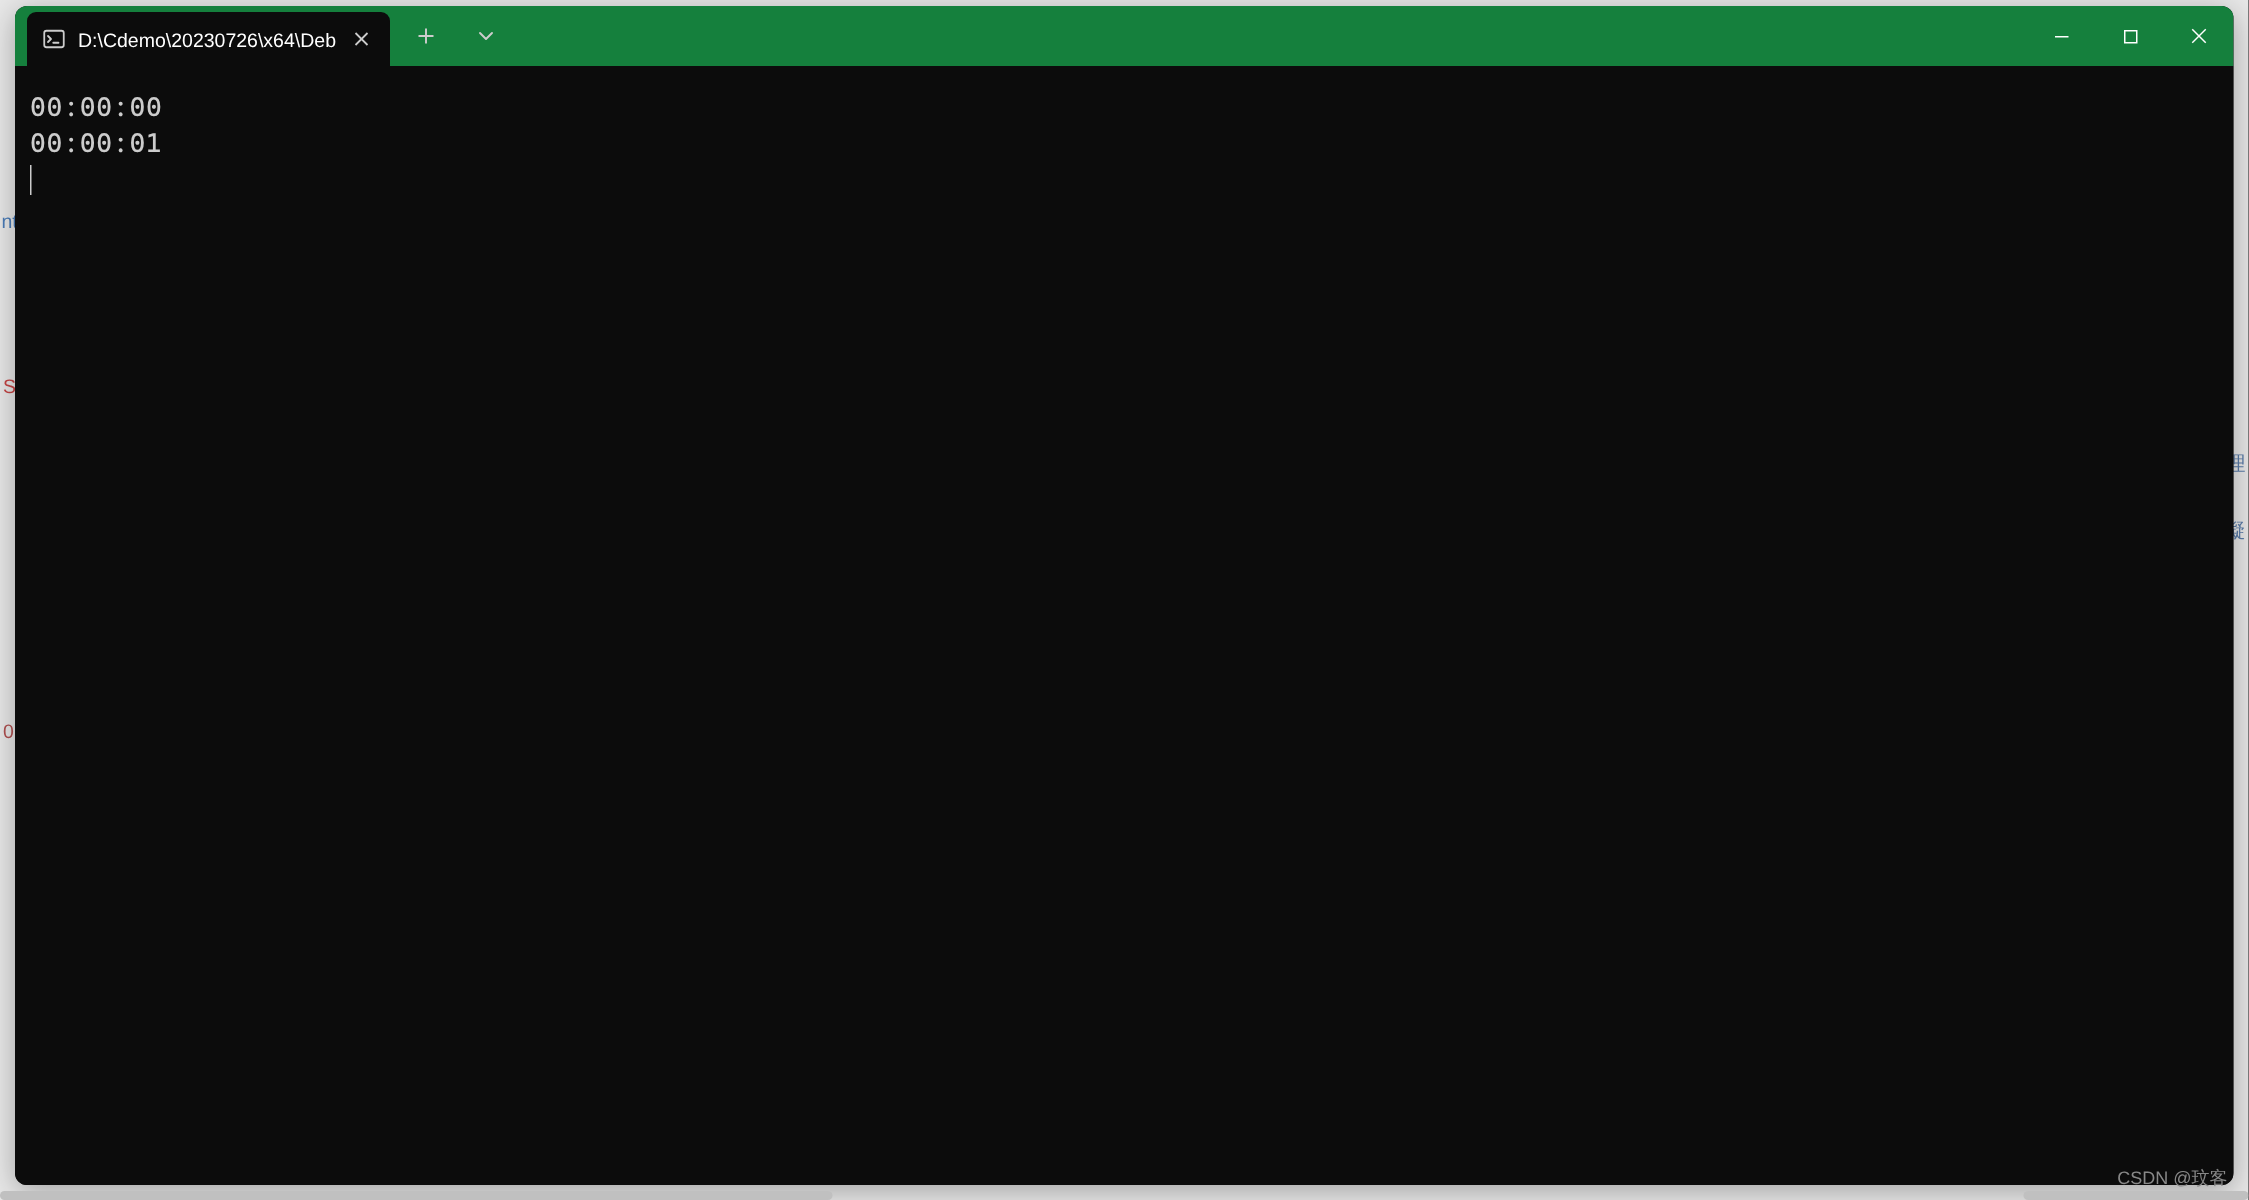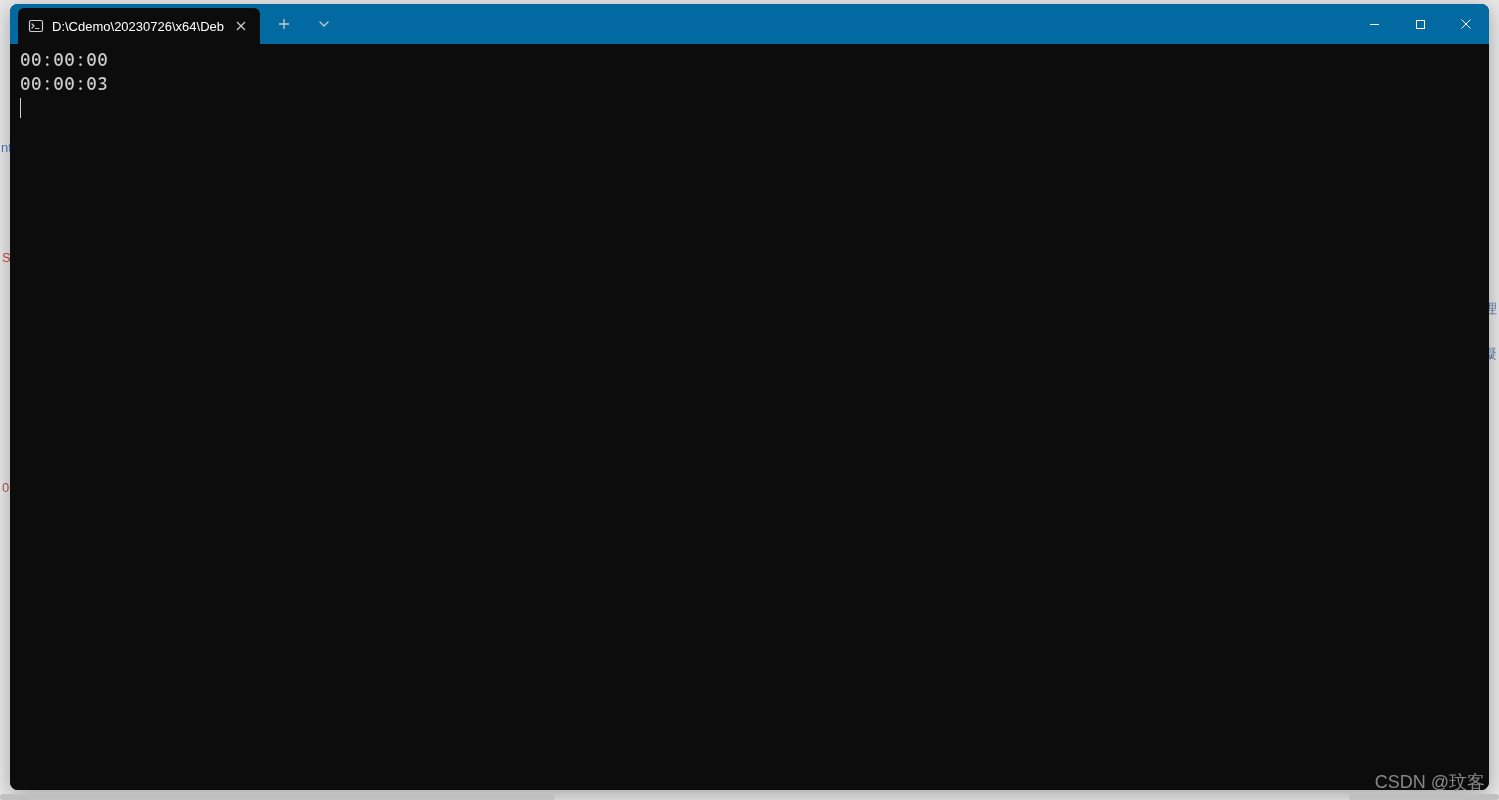--- a/index.html
+++ b/index.html
@@ -25,21 +25,21 @@
       bottom: 10px;
       background: #0c0c0c;
       border-radius: 8px;
       overflow: hidden;
       display: flex;
       flex-direction: column;
       box-shadow: 0 4px 20px rgba(0,0,0,0.3);
     }
     
     .title-bar {
-      background: #0369a1;
+      background: #15803d;
       height: 40px;
       display: flex;
       align-items: center;
       justify-content: space-between;
       user-select: none;
     }
     
     .title-bar-left {
       display: flex;
       align-items: center;
@@ -118,21 +118,21 @@
       display: flex;
       align-items: center;
       justify-content: center;
       cursor: pointer;
       color: #ffffff;
     }
     
     .terminal-content {
       flex: 1;
       background: #0c0c0c;
-      padding: 4px 10px;
+      padding: 16px 10px;
       font-family: "Cascadia Mono", "Consolas", monospace;
       font-size: 18px;
       line-height: 24px;
       color: #cccccc;
       overflow: hidden;
       position: relative;
     }
     
     .terminal-line {
       white-space: pre;
@@ -146,21 +146,21 @@
       background: #cccccc;
       vertical-align: text-bottom;
       margin-left: 0;
     }
     
     .watermark {
       position: absolute;
       bottom: 6px;
       right: 14px;
       color: #888888;
-      font-size: 18px;
+      font-size: 12px;
       font-family: Arial, sans-serif;
     }
     
     .bg-fragments {
       position: absolute;
       color: #4a7cb8;
       font-size: 13px;
       font-family: Arial, sans-serif;
     }
     
@@ -240,21 +240,21 @@
         <svg width="12" height="12" viewBox="0 0 12 12">
           <line x1="1.5" y1="1.5" x2="10.5" y2="10.5" stroke="#ffffff" stroke-width="1"></line>
           <line x1="10.5" y1="1.5" x2="1.5" y2="10.5" stroke="#ffffff" stroke-width="1"></line>
         </svg>
       </div>
     </div>
   </div>
 
   <div class="terminal-content">
     <div class="terminal-line">00:00:00</div>
-    <div class="terminal-line">00:00:03</div>
+    <div class="terminal-line">00:00:01</div>
     <div class="terminal-line"><span class="cursor"></span></div>
   </div>
 
 </div>
 
 <div class="watermark">CSDN @玟客</div>
 
 <div class="scrollbar-stub">
   <div class="scrollbar-thumb" style="width:37%; margin-left:0;"></div>
   <div style="flex:1"></div>

